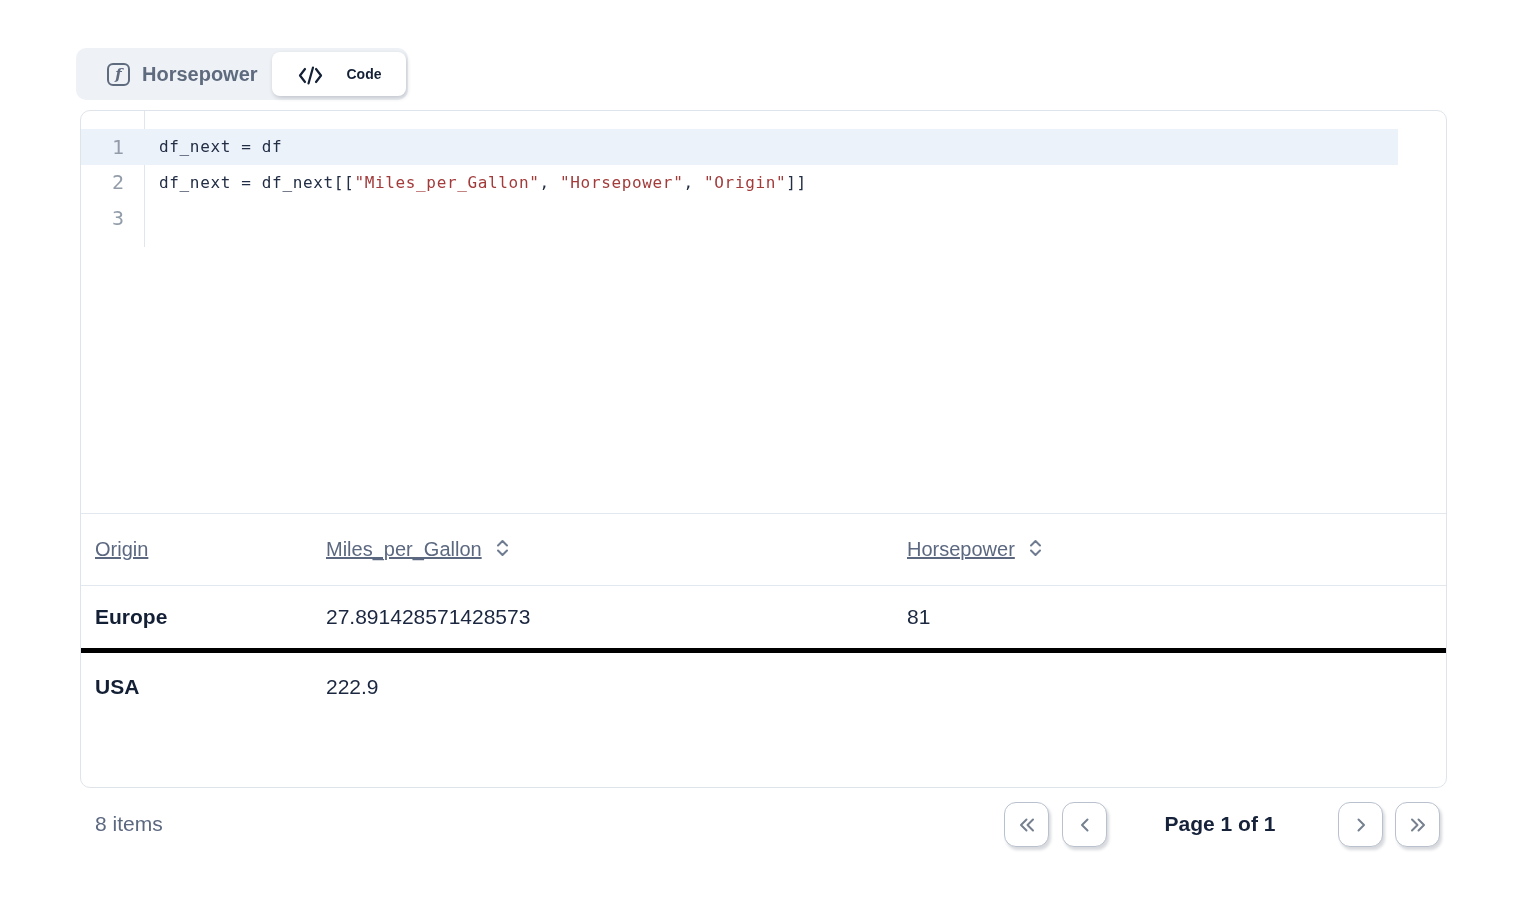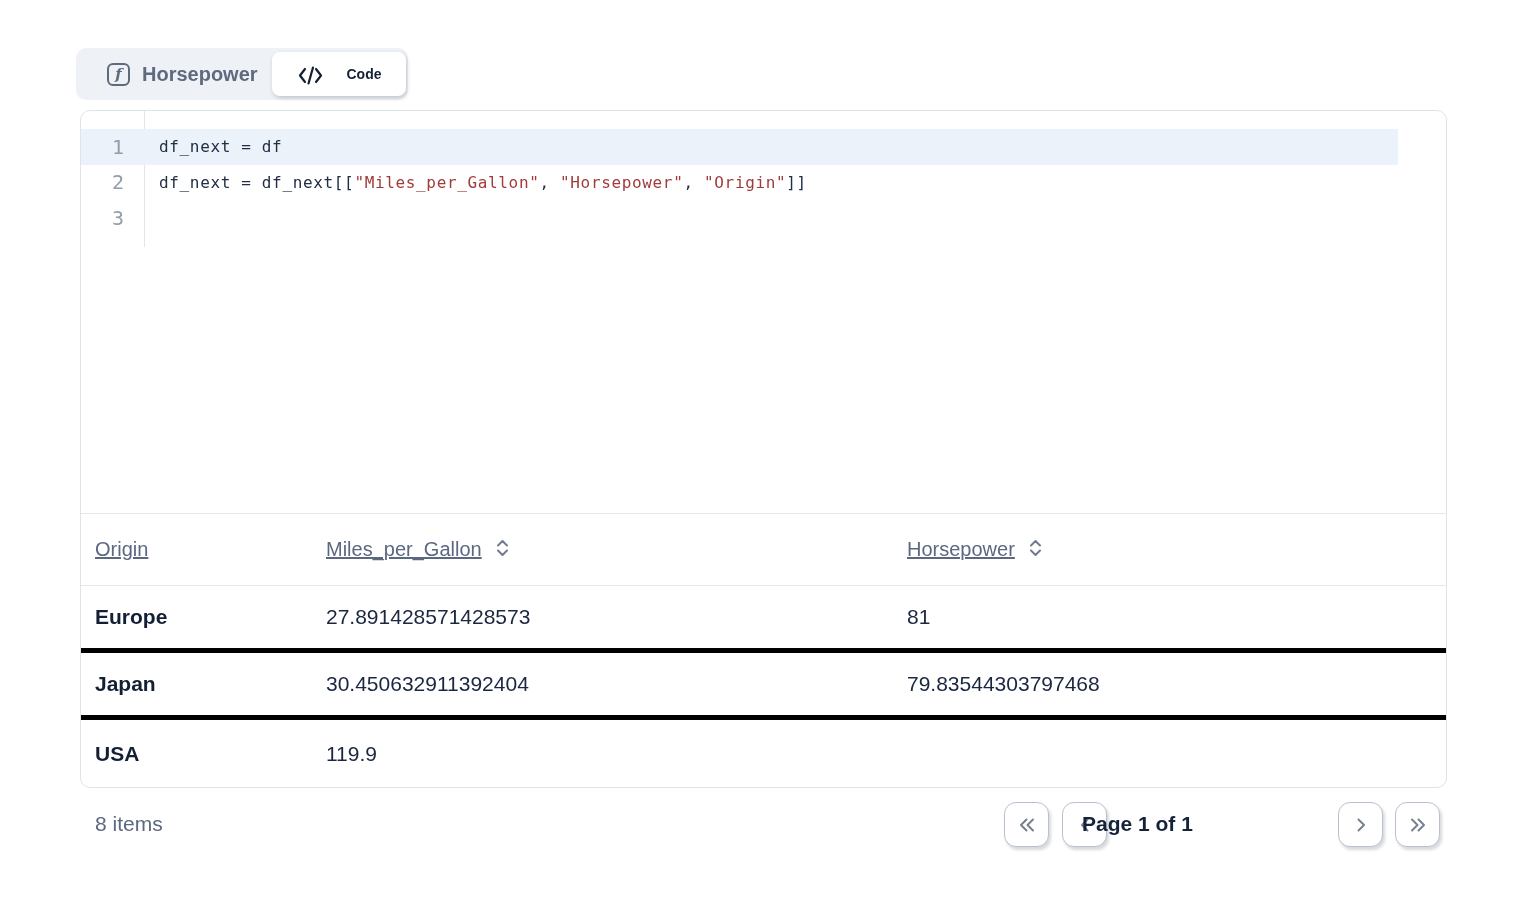--- a/index.html
+++ b/index.html
@@ -42,21 +42,21 @@
   .sort-icon { display:inline-flex; color:#6e7b90; cursor:pointer; }
   .tr { display:grid; grid-template-columns:231px 581px 1fr; height:67px; align-items:center;
         padding:0 14px; border-bottom:5px solid #000000; color:#1b2740; font-size:21px; }
   .tr:last-child { border-bottom:none; }
   .td-origin { font-weight:700; color:#131f35; }
 
   
   .footerbar { position:absolute; left:80px; top:800px; width:1367px; height:48px; }
   .items-count { position:absolute; left:15px; top:50%; transform:translateY(-50%);
                  color:#5b6880; font-size:21px; }
-  .page-label { position:absolute; left:1002px; width:276px; top:50%;
+  .page-label { position:absolute; left:1002px; width:276px; text-align:center; top:50%;
                 transform:translateY(-50%); color:#16223a; font-size:21px; font-weight:600; }
   .pg-btn { position:absolute; top:2px; width:45px; height:45px; background:#fff;
             border:1.5px solid #b9c1ce; border-radius:12px; display:flex; align-items:center;
             justify-content:center; color:#76808f; cursor:pointer; padding:0;
             box-shadow:2px 3px 3px rgba(35,45,65,0.18); }
   .pg-first { left:924px; } .pg-prev { left:982px; } .pg-next { left:1258px; } .pg-last { left:1315px; }
   svg { display:block; }
 </style>
 </head>
 <body>
@@ -121,27 +121,22 @@
     </div>
   </div>
 
   <div>
       <div class="tr">
         <div class="td td-origin">Europe</div>
         <div class="td">27.891428571428573</div>
         <div class="td">81</div>
       </div>
       <div class="tr">
-        <div class="td td-origin">Japan</div>
-        <div class="td">30.450632911392404</div>
-        <div class="td">79.83544303797468</div>
-      </div>
-      <div class="tr">
         <div class="td td-origin">USA</div>
-        <div class="td">119.9</div>
+        <div class="td">222.9</div>
       </div>
     </div>
 </div>
 
 <div class="footerbar">
   <span class="items-count">8 items</span>
 
   <button class="pg-btn pg-first">
     <span>
       <svg width="20" height="20" viewBox="0 0 20 20" fill="none" stroke="currentColor" stroke-width="2" stroke-linecap="round" stroke-linejoin="round">

